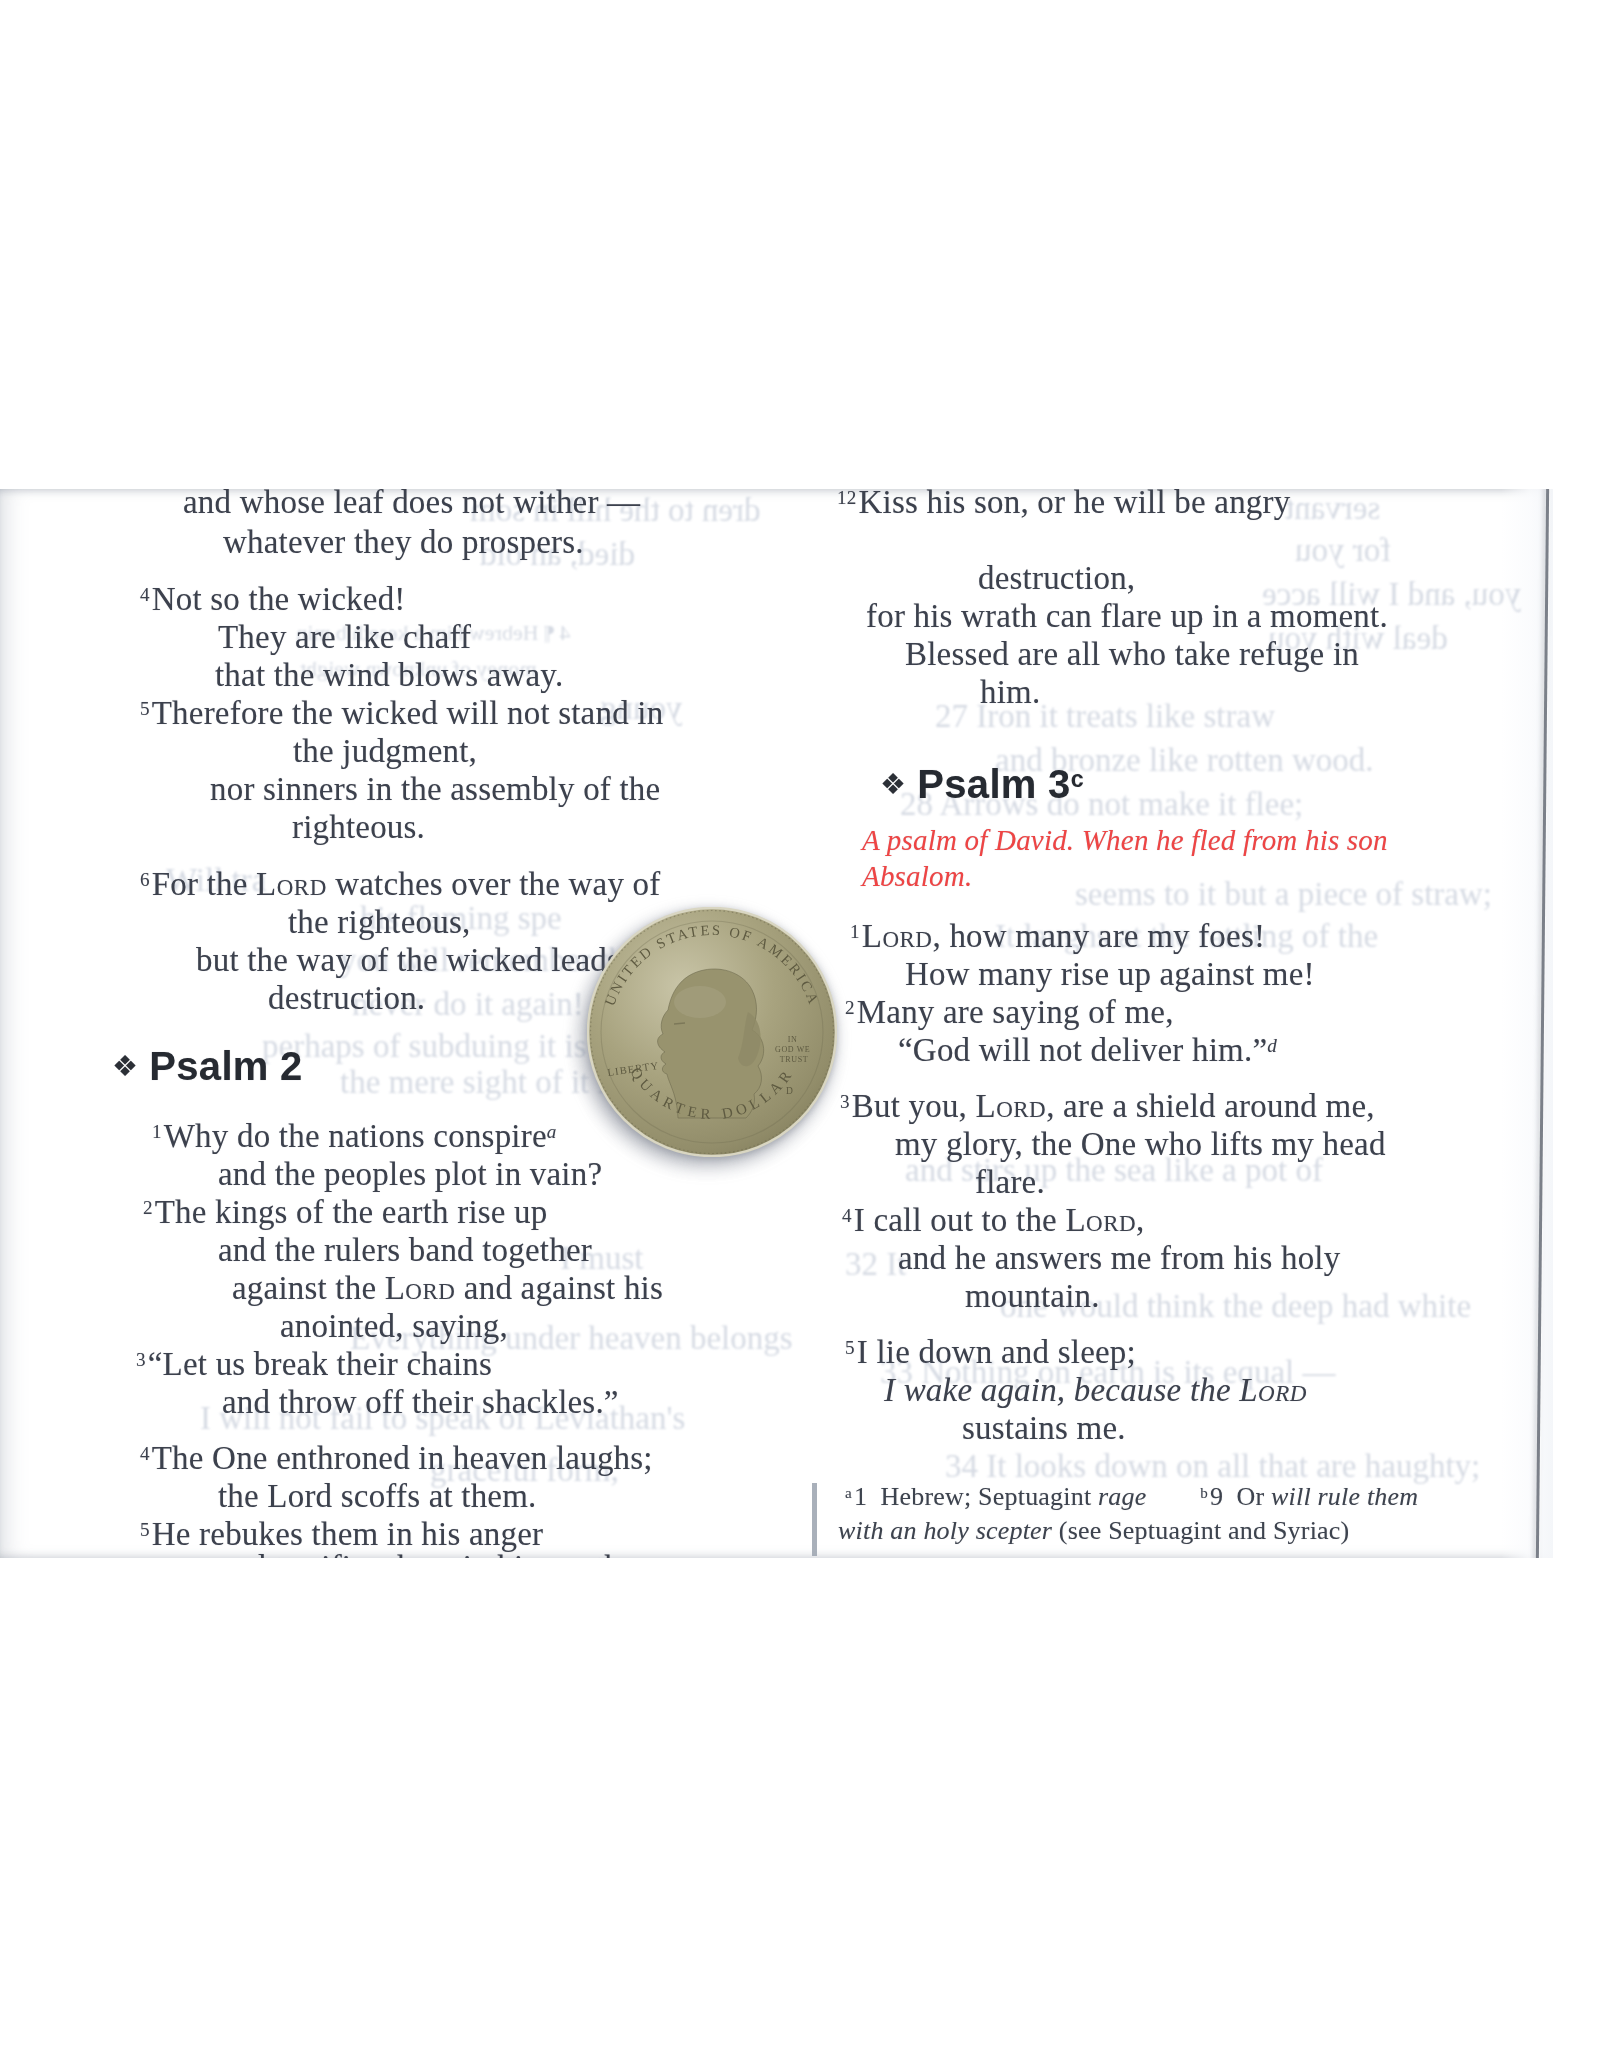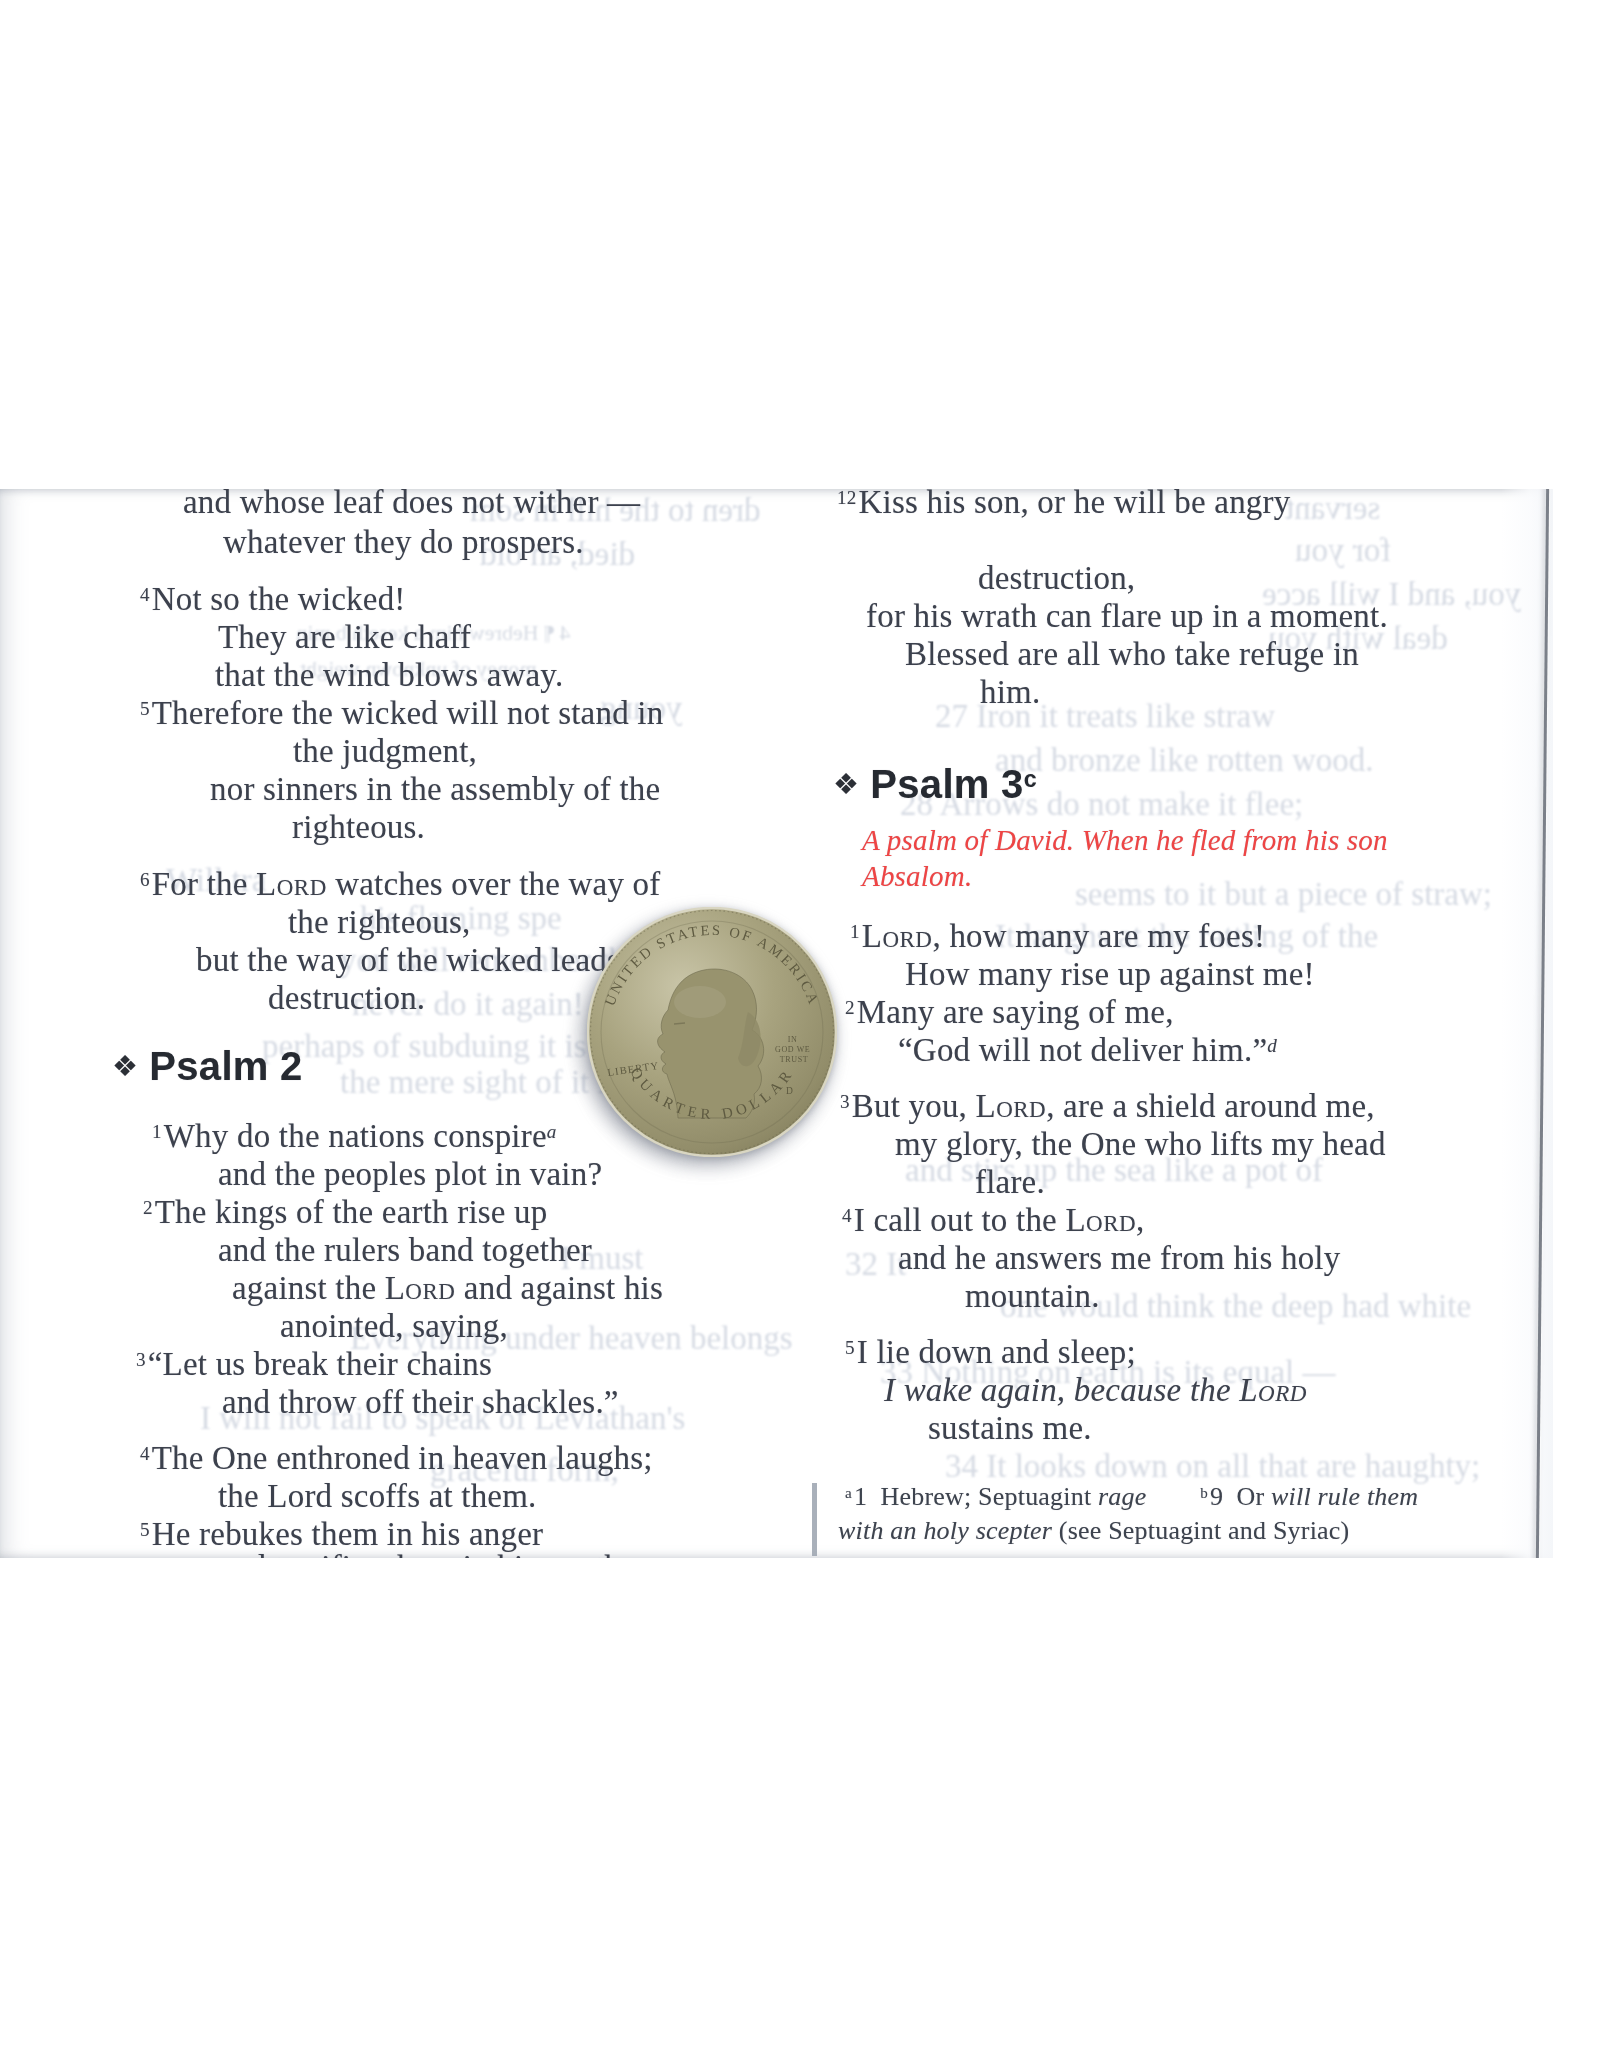--- a/index.html
+++ b/index.html
@@ -130,35 +130,35 @@
         <div class="line " style="left: 222px; top: 1384px;"><span>and throw off their shackles.”</span></div>
         <div class="line " style="left: 140px; top: 1440px;"><span class="sup">4</span><span>The One enthroned in heaven laughs;</span></div>
         <div class="line " style="left: 218px; top: 1478px;"><span>the Lord scoffs at them.</span></div>
         <div class="line " style="left: 140px; top: 1516px;"><span class="sup">5</span><span>He rebukes them in his anger</span></div>
         <div class="line " style="left: 218px; top: 1549px;"><span>and terrifies them in his wrath,</span></div>
         <div class="line " style="left: 837px; top: 484px;"><span class="sup">12</span><span>Kiss his son, or he will be angry</span></div>
         <div class="line " style="left: 978px; top: 560px;"><span>destruction,</span></div>
         <div class="line " style="left: 866px; top: 598px;"><span>for his wrath can flare up in a moment.</span></div>
         <div class="line " style="left: 905px; top: 636px;"><span>Blessed are all who take refuge in</span></div>
         <div class="line " style="left: 980px; top: 674px;"><span>him.</span></div>
-        <div class="line h" style="left: 833px; top: 762px; text-align: right;"><span class="orn">❖</span><span>Psalm 3</span><span class="sup">c</span></div>
+        <div class="line h" style="left: 880px; top: 762px; text-align: right;"><span class="orn">❖</span><span>Psalm 3</span><span class="sup">c</span></div>
         <div class="line super" style="left: 862px; top: 824px;"><span>A psalm of David. When he fled from his son</span></div>
         <div class="line super" style="left: 862px; top: 860px;"><span>Absalom.</span></div>
         <div class="line " style="left: 850px; top: 918px;"><span class="sup">1</span><span class="sc">Lord</span><span>, how many are my foes!</span></div>
         <div class="line " style="left: 905px; top: 956px;"><span>How many rise up against me!</span></div>
         <div class="line " style="left: 845px; top: 994px;"><span class="sup">2</span><span>Many are saying of me,</span></div>
         <div class="line " style="left: 898px; top: 1032px;"><span>“God will not deliver him.”</span><span class="sup it">d</span></div>
         <div class="line " style="left: 840px; top: 1088px;"><span class="sup">3</span><span>But you, </span><span class="sc">Lord</span><span>, are a shield around me,</span></div>
         <div class="line " style="left: 895px; top: 1126px;"><span>my glory, the One who lifts my head</span></div>
         <div class="line " style="left: 975px; top: 1164px;"><span>flare.</span></div>
         <div class="line " style="left: 842px; top: 1202px;"><span class="sup">4</span><span>I call out to the </span><span class="sc">Lord</span><span>,</span></div>
         <div class="line " style="left: 898px; top: 1240px;"><span>and he answers me from his holy</span></div>
         <div class="line " style="left: 965px; top: 1278px;"><span>mountain.</span></div>
         <div class="line " style="left: 845px; top: 1334px;"><span class="sup">5</span><span>I lie down and sleep;</span></div>
         <div class="line " style="left: 884px; top: 1372px; font-style: italic;"><span>I wake again, because the </span><span class="sc">Lord</span></div>
-        <div class="line " style="left: 928px; top: 1410px;"><span>sustains me.</span></div>
+        <div class="line " style="left: 962px; top: 1410px;"><span>sustains me.</span></div>
         <div class="line fn" style="left: 845px; top: 1482px;"><span class="sup">a</span><span>1  Hebrew; Septuagint </span><span class="it">rage</span><span>        </span><span class="sup">b</span><span>9  Or </span><span class="it">will rule them</span></div>
         <div class="line fn" style="left: 838px; top: 1516px;"><span class="it">with an holy scepter </span><span>(see Septuagint and Syriac)</span></div>
       </div>
     <div class="edge-light"></div>
     <div class="edge-line"></div>
   </div>
 </div>
 
 </body></html>

